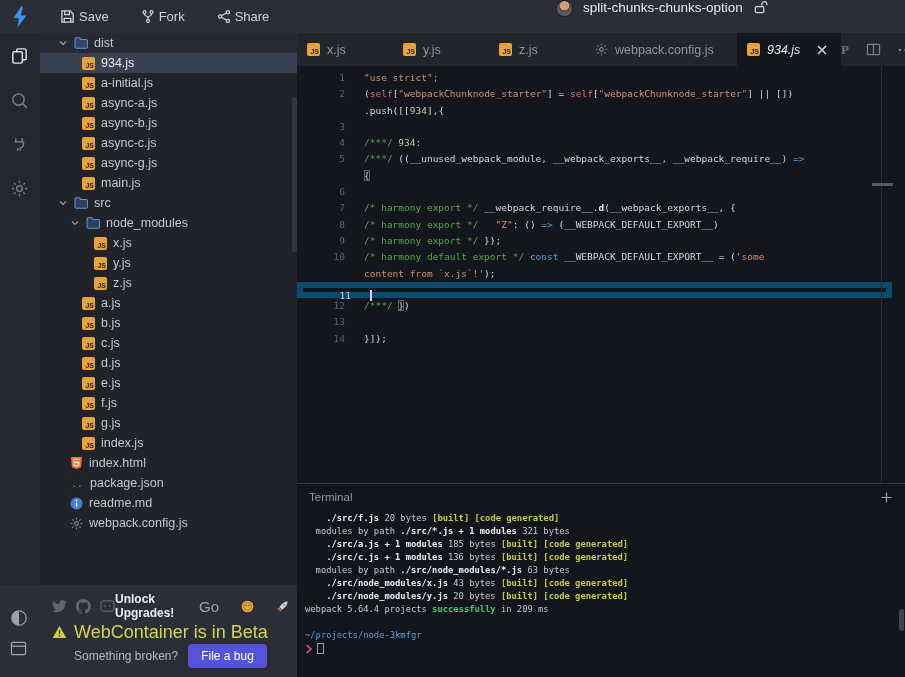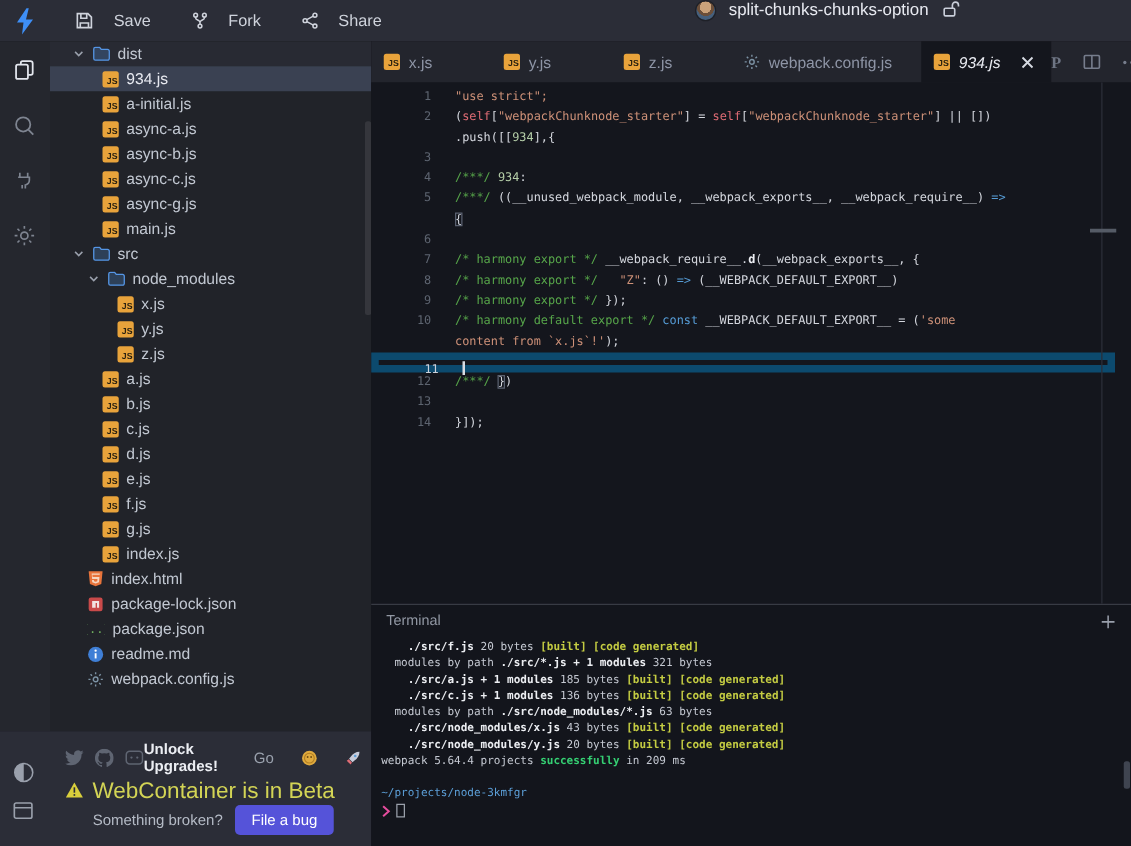--- a/index.html
+++ b/index.html
@@ -9,21 +9,21 @@
     --t-ok:#35D073; --t-path:#5C9FD8; --t-prompt:#E64C9E;
   }
   *{box-sizing:border-box;margin:0;padding:0}
   html,body{background:#0d0e12}
   body{font-family:"Liberation Sans","DejaVu Sans",sans-serif}
   #app{position:relative;width:905px;height:677px;background:#14161D;overflow:hidden;color:#C9CEDA}
 
   
   .topbar{position:absolute;left:0;top:0;width:905px;height:33px;background:#2B2D37;display:flex;align-items:center}
   .logo-box{width:40px;height:33px;display:flex;align-items:center;justify-content:center}
-  .tb-btn{display:flex;align-items:center;gap:16px;color:#CFD3DC;font-size:13px;background:none;border:none;cursor:pointer;font-family:inherit}
+  .tb-btn{display:flex;align-items:center;gap:4px;color:#CFD3DC;font-size:13px;background:none;border:none;cursor:pointer;font-family:inherit}
   .tb-btn svg{display:block}
   .tb-save{margin-left:20px}.tb-fork{margin-left:32px}.tb-share{margin-left:32px}
   .project{position:absolute;left:556px;top:0;height:33px;display:flex;align-items:flex-start;gap:10px}
   .avatar{width:17px;height:17px;border-radius:50%;background:
     radial-gradient(circle at 50% 32%,#caa27a 0 36%,#6b4f3a 37% 55%,#46607d 56%);border:1px solid #1e2027}
   .proj-title{font-size:13.5px;color:#E8EAF1}
   .icon{display:inline-flex;align-items:center;justify-content:center}
 
   
   .body{position:absolute;top:33px;left:0;width:905px;height:644px;display:flex}
@@ -44,21 +44,21 @@
   
   .leftbottom{height:92px;background:#2B2D37;position:relative}
   .ab-bottom{position:absolute;left:0;top:24px;width:40px;display:flex;flex-direction:column;align-items:center;gap:12px}
   .lb-rows{margin-left:40px;height:100%;display:flex;flex-direction:column;justify-content:space-between;padding:7px 8px 9px 12px}
   .lb-row{display:flex;align-items:center}
   .lb-row1{justify-content:space-between}
   .social{display:flex;gap:9px}
   .social .icon{color:#5F6572;cursor:pointer}
   .upgrade{display:flex;align-items:center;gap:22px;cursor:pointer}
   .upgrade b{color:#ECEEF3;font-size:12px}
-  .upgrade .go{color:#9AA1AD;font-size:12px}
+  .upgrade .go{color:#9AA1AD;font-size:15px}
   .lb-row2{justify-content:flex-start;gap:7px;color:var(--beta);font-size:18px}
   .lb-row3{justify-content:center;gap:10px;color:#B4BAC5;font-size:12px}
   .bug-btn{background:var(--bug-btn);color:#fff;border:none;border-radius:4px;font-size:12px;padding:5px 13px;cursor:pointer;font-family:inherit}
 
   
   .maincol{width:608px;display:flex;flex-direction:column}
   .tabbar{height:33px;background:#23252D;display:flex;align-items:stretch}
   .tab{display:flex;align-items:center;gap:7px;padding:0 10px;font-size:12.5px;color:#8E95A6;cursor:pointer;flex:none}
   .tab.active{background:#14161D;color:#E8EAF1}
   .tab.active .lbl{font-style:italic}
@@ -288,29 +288,20 @@
                 <span class="icon">
                   <svg width="13" height="14" viewBox="0 0 14 15">
                     <path d="M1 1h12l-1.1 11L7 14l-4.9-2z" fill="#E8743B"></path>
                     <path d="M10.5 4H4.2l.2 2h5.9l-.4 4.6L7 11.5l-2.9-.9-.2-2h1.6l.1 1 1.4.4 1.4-.4.2-1.8H4L3.6 3h7z" fill="#F6D7C3"></path>
                   </svg>
                 </span>
                 <span>index.html</span>
               </div>
               <div class="tree-row" style="padding-left: 30px;">
                 <span class="icon">
-                  <svg width="13" height="13" viewBox="0 0 14 14">
-                    <rect x="1" y="1" width="12" height="12" rx="2" fill="#C94A4A"></rect>
-                    <path d="M4 10V4h6v6H8.2V5.8H7V10z" fill="#F1E3E3"></path>
-                  </svg>
-                </span>
-                <span>package-lock.json</span>
-              </div>
-              <div class="tree-row" style="padding-left: 30px;">
-                <span class="icon">
                   <svg width="14" height="13" viewBox="0 0 16 14">
                     <text x="8" y="10.5" text-anchor="middle" font-size="11" font-family="DejaVu Sans Mono, monospace" fill="#6FAF5E">{..}</text>
                   </svg>
                 </span>
                 <span>package.json</span>
               </div>
               <div class="tree-row" style="padding-left: 30px;">
                 <span class="icon">
                   <svg width="13" height="13" viewBox="0 0 14 14">
                     <circle cx="7" cy="7" r="6.5" fill="#3F7FD6"></circle>

